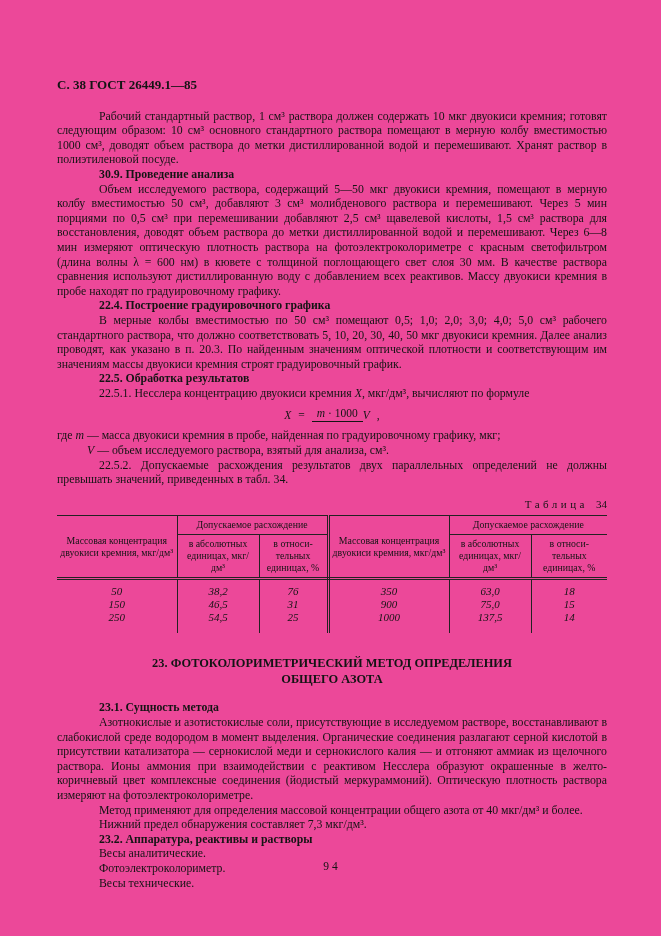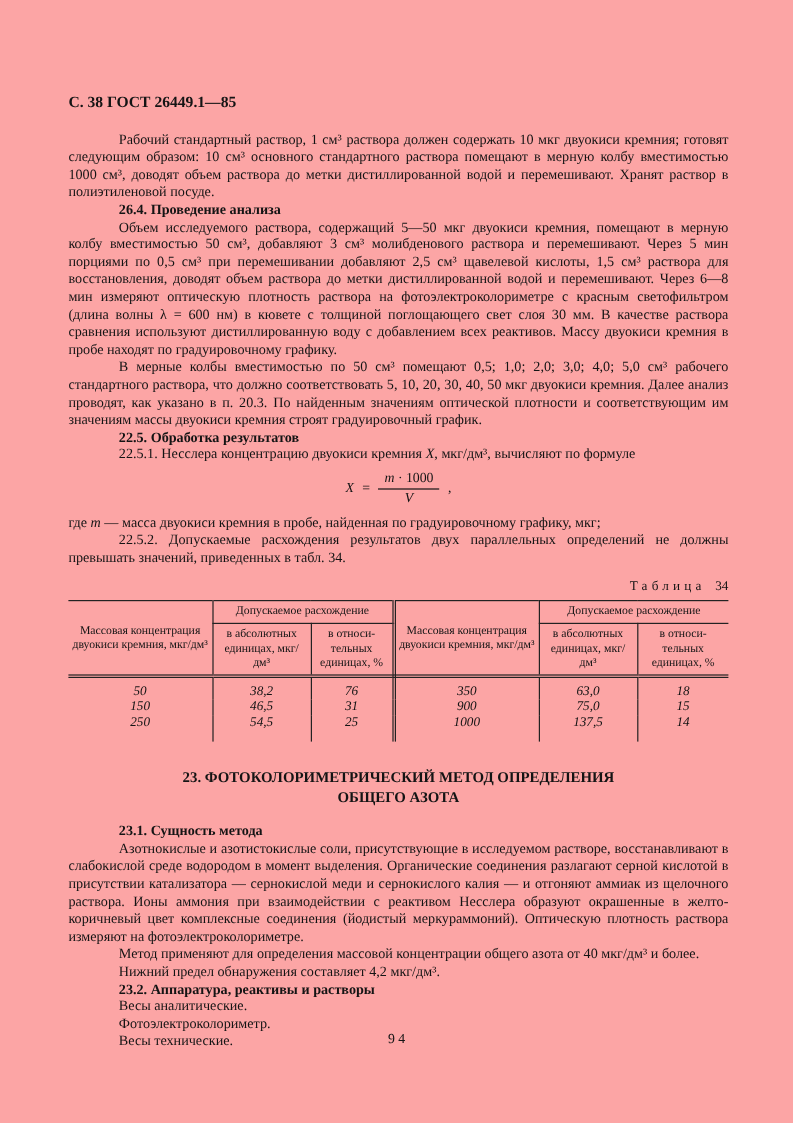--- a/index.html
+++ b/index.html
@@ -1,20 +1,20 @@
 <!DOCTYPE html>
 <html lang="ru"><head>
 <meta charset="utf-8">
 <style>
   html,body{margin:0;padding:0;background:#efefec;}
   .page{
     position:relative;
     width:661px;height:936px;
     margin:0 auto;
-    background:#fca5a5;
+    background:#ec4899;
     color:#141414;
     font-family:"Liberation Serif","DejaVu Serif",serif;
     font-size:11.8px;
     line-height:14.6px;
     box-sizing:border-box;
     padding:78px 54px 0 57px;
     overflow:hidden;
   }
   .doc-header{
     font-weight:bold;
@@ -24,21 +24,21 @@
   }
   p{margin:0;text-align:justify;text-indent:42px;}
   p.noind{text-indent:0;}
   .bold{font-weight:bold;}
   i{font-style:italic;}
   .formula-row{
     display:flex;justify-content:center;align-items:center;
     gap:7px;margin:7px 0 6px 0;
     font-size:11.5px;
   }
-  .frac{display:inline-flex;flex-direction:column;align-items:center;line-height:13px;}
+  .frac{display:inline-flex;flex-direction:row;align-items:center;line-height:13px;}
   .frac .num{border-bottom:1px solid #141414;padding:0 5px 1px 5px;}
   .frac .den{padding-top:1px;}
   .where-v{padding-left:30px;}
   .tbl-caption{
     text-align:right;
     font-size:11px;
     margin:10px 0 4px 0;
   }
   .tbl-caption .spread{letter-spacing:3.5px;margin-right:8px;}
   table.t34{
@@ -82,39 +82,41 @@
 </style>
 </head>
 <body>
 
 <div class="page">
 
   <div class="doc-header">С. 38 ГОСТ 26449.1—85</div>
 
   <p>Рабочий стандартный раствор, 1 см³ раствора должен содержать 10 мкг двуокиси кремния; готовят следующим образом: 10 см³ основного стандартного раствора помещают в мерную колбу вместимостью 1000 см³, доводят объем раствора до метки дистиллированной водой и перемешивают. Хранят раствор в полиэтиленовой посуде.</p>
 
-  <p class="bold">26.4. Проведение анализа</p>
+  <p class="bold">30.9. Проведение анализа</p>
   <p>Объем исследуемого раствора, содержащий 5—50 мкг двуокиси кремния, помещают в мерную колбу вместимостью 50 см³, добавляют 3 см³ молибденового раствора и перемешивают. Через 5 мин порциями по 0,5 см³ при перемешивании добавляют 2,5 см³ щавелевой кислоты, 1,5 см³ раствора для восстановления, доводят объем раствора до метки дистиллированной водой и перемешивают. Через 6—8 мин измеряют оптическую плотность раствора на фотоэлектроколориметре с красным светофильтром (длина волны λ = 600 нм) в кювете с толщиной поглощающего свет слоя 30 мм. В качестве раствора сравнения используют дистиллированную воду с добавлением всех реактивов. Массу двуокиси кремния в пробе находят по градуировочному графику.</p>
 
+  <p class="bold">22.4. Построение градуировочного графика</p>
   <p>В мерные колбы вместимостью по 50 см³ помещают 0,5; 1,0; 2,0; 3,0; 4,0; 5,0 см³ рабочего стандартного раствора, что должно соответствовать 5, 10, 20, 30, 40, 50 мкг двуокиси кремния. Далее анализ проводят, как указано в п. 20.3. По найденным значениям оптической плотности и соответствующим им значениям массы двуокиси кремния строят градуировочный график.</p>
 
   <p class="bold">22.5. Обработка результатов</p>
   <p><span>22.5.1. Несслера концентрацию двуокиси кремния </span><i>X</i><span>, мкг/дм³, вычисляют по формуле</span></p>
 
   <div class="formula-row">
     <i>X</i>
     <span>=</span>
     <span class="frac">
       <span class="num"><i>m</i><span> · 1000</span></span>
       <span class="den"><i>V</i></span>
     </span>
     <span>,</span>
   </div>
 
   <p class="noind"><span>где</span> <i>m</i> <span>— масса двуокиси кремния в пробе, найденная по градуировочному графику, мкг;</span></p>
+  <p class="noind where-v"><i>V</i> <span>— объем исследуемого раствора, взятый для анализа, см³.</span></p>
 
   <p>22.5.2. Допускаемые расхождения результатов двух параллельных определений не должны превышать значений, приведенных в табл. 34.</p>
 
   <div class="tbl-caption"><span class="spread">Таблица</span><span>34</span></div>
 
   <table class="t34">
     <colgroup>
       <col style="width:120px">
         <col style="width:82px">
         <col style="width:69px">
@@ -165,21 +167,21 @@
   </table>
 
   <div class="center-h">
     <div>23. ФОТОКОЛОРИМЕТРИЧЕСКИЙ МЕТОД ОПРЕДЕЛЕНИЯ</div>
     <div>ОБЩЕГО АЗОТА</div>
   </div>
 
   <p class="bold">23.1. Сущность метода</p>
   <p>Азотнокислые и азотистокислые соли, присутствующие в исследуемом растворе, восстанавливают в слабокислой среде водородом в момент выделения. Органические соединения разлагают серной кислотой в присутствии катализатора — сернокислой меди и сернокислого калия — и отгоняют аммиак из щелочного раствора. Ионы аммония при взаимодействии с реактивом Несслера образуют окрашенные в желто-коричневый цвет комплексные соединения (йодистый меркураммоний). Оптическую плотность раствора измеряют на фотоэлектроколориметре.</p>
   <p>Метод применяют для определения массовой концентрации общего азота от 40 мкг/дм³ и более.</p>
-  <p>Нижний предел обнаружения составляет 4,2 мкг/дм³.</p>
+  <p>Нижний предел обнаружения составляет 7,3 мкг/дм³.</p>
 
   <p class="bold">23.2. Аппаратура, реактивы и растворы</p>
   <p>Весы аналитические.</p>
   <p>Фотоэлектроколориметр.</p>
   <p>Весы технические.</p>
 
   <div class="page-number">9 4</div>
 
 </div>
 

